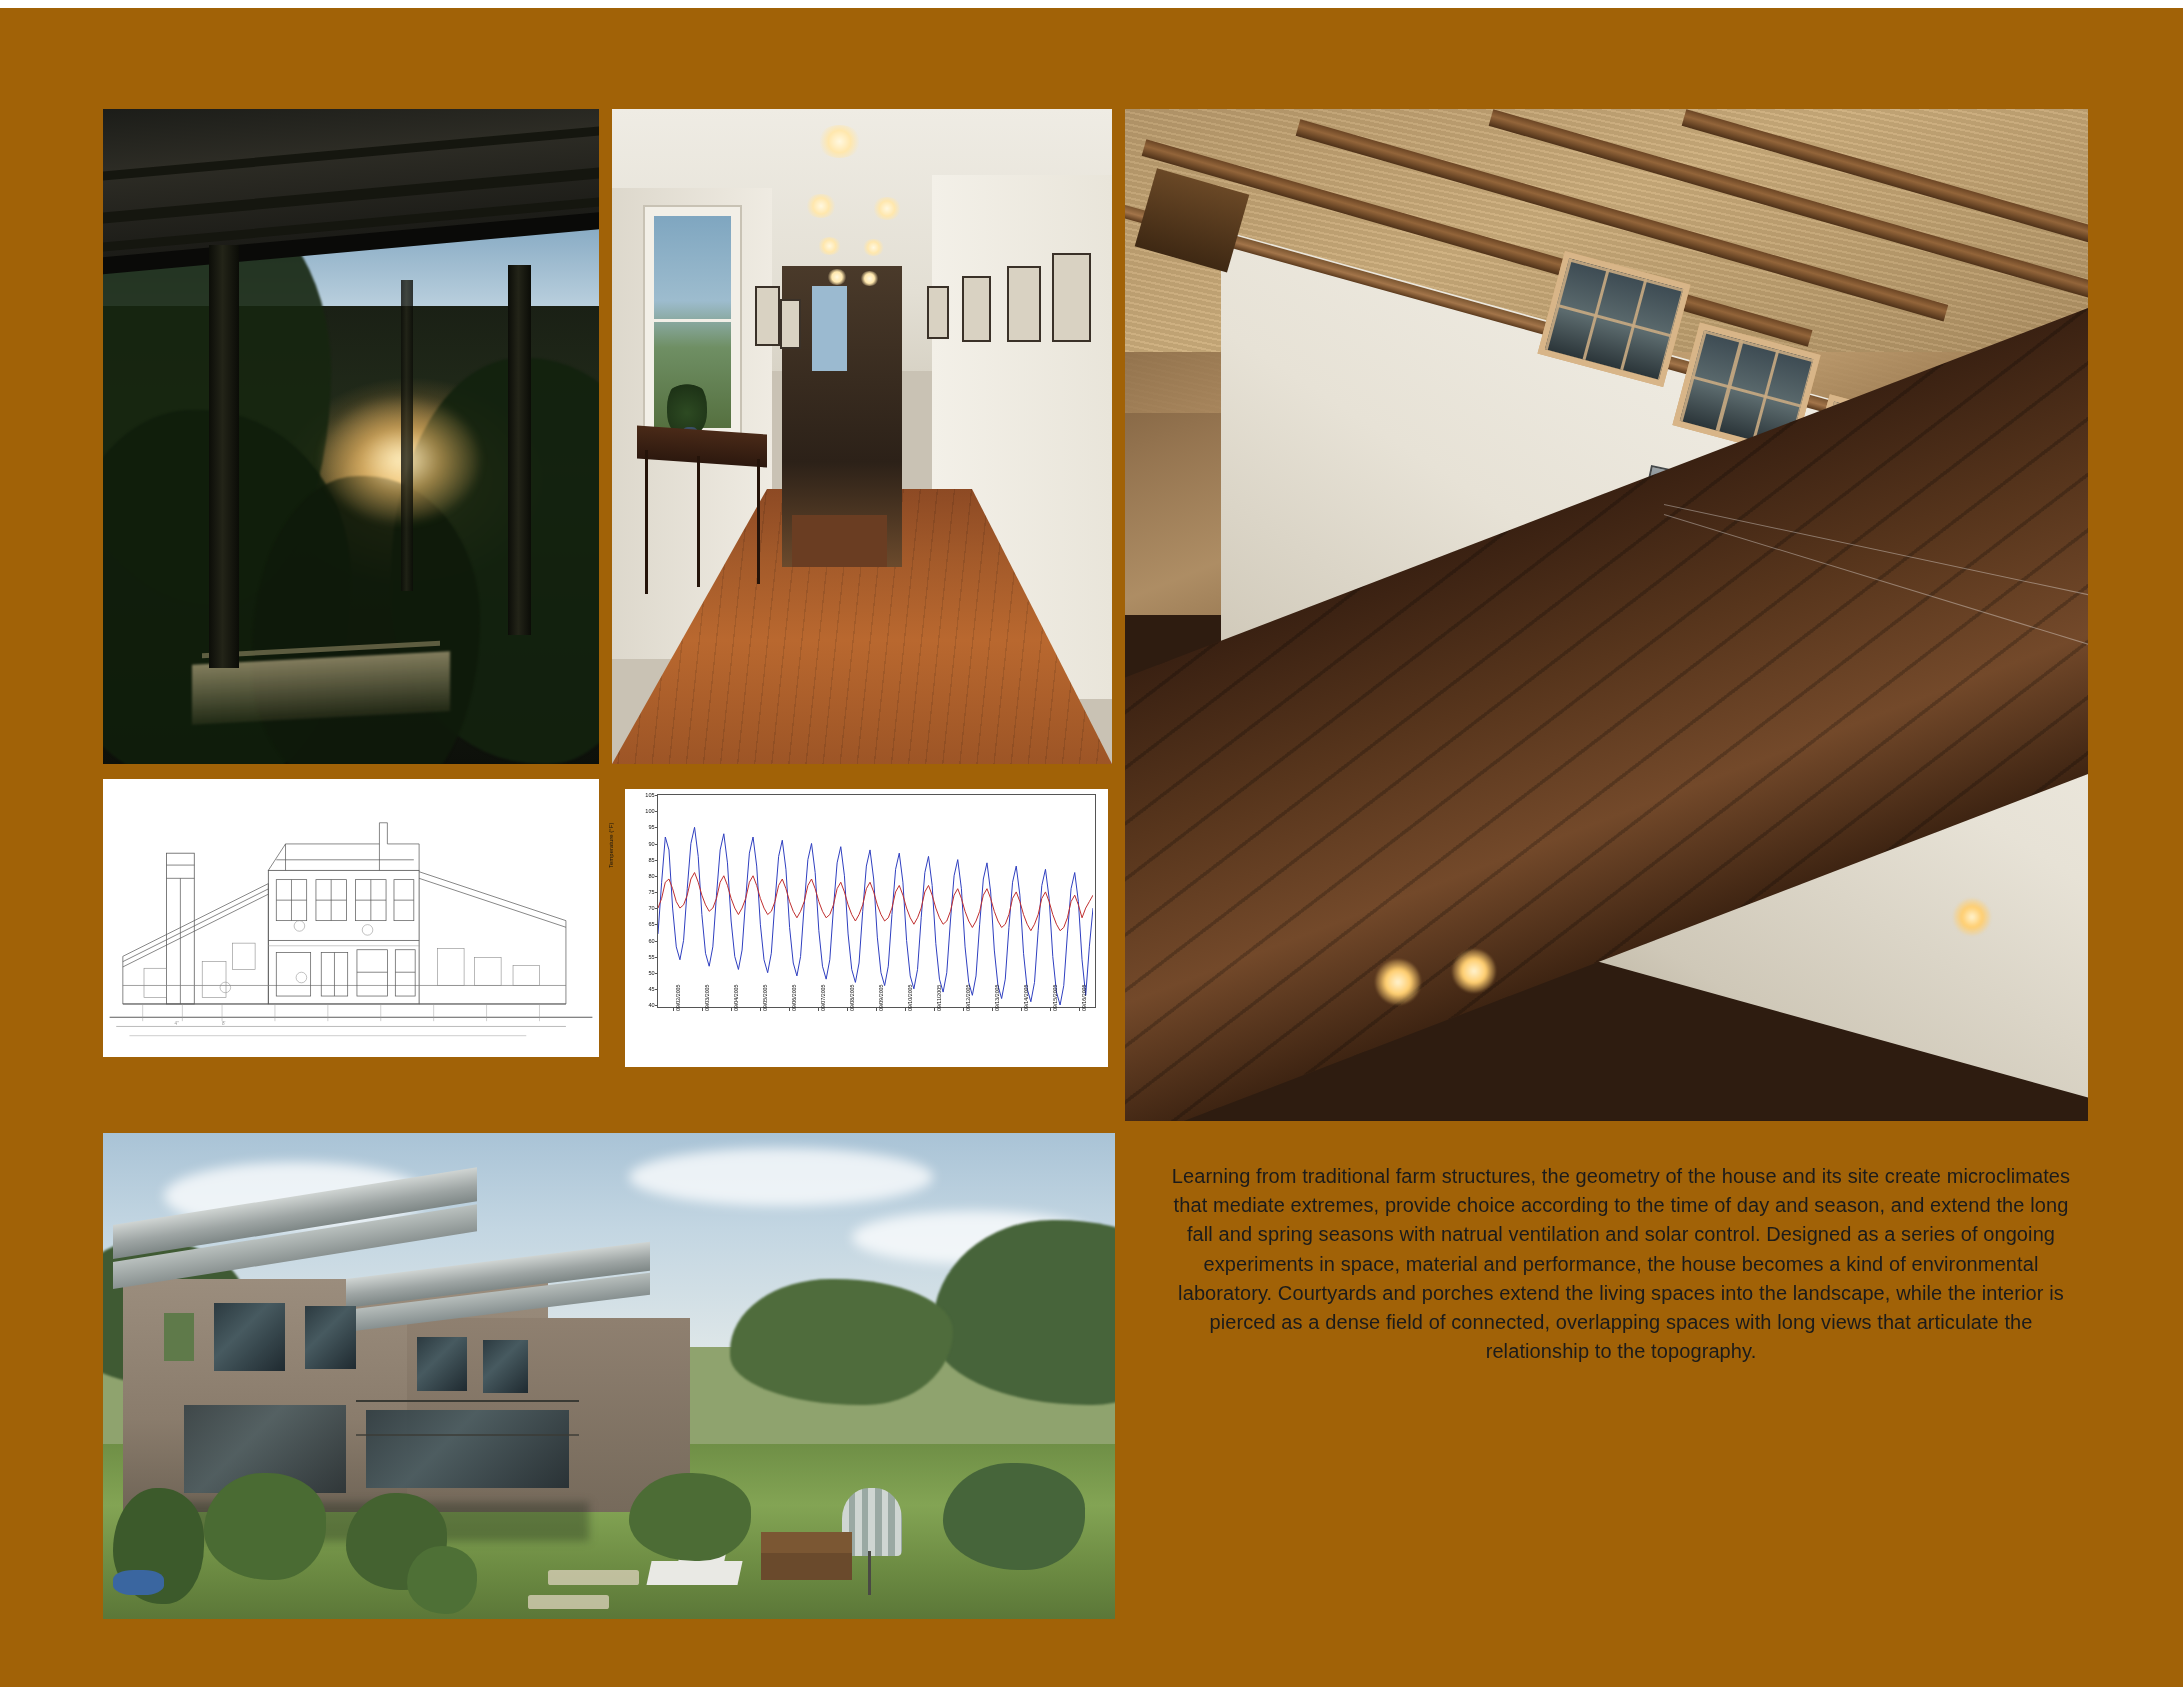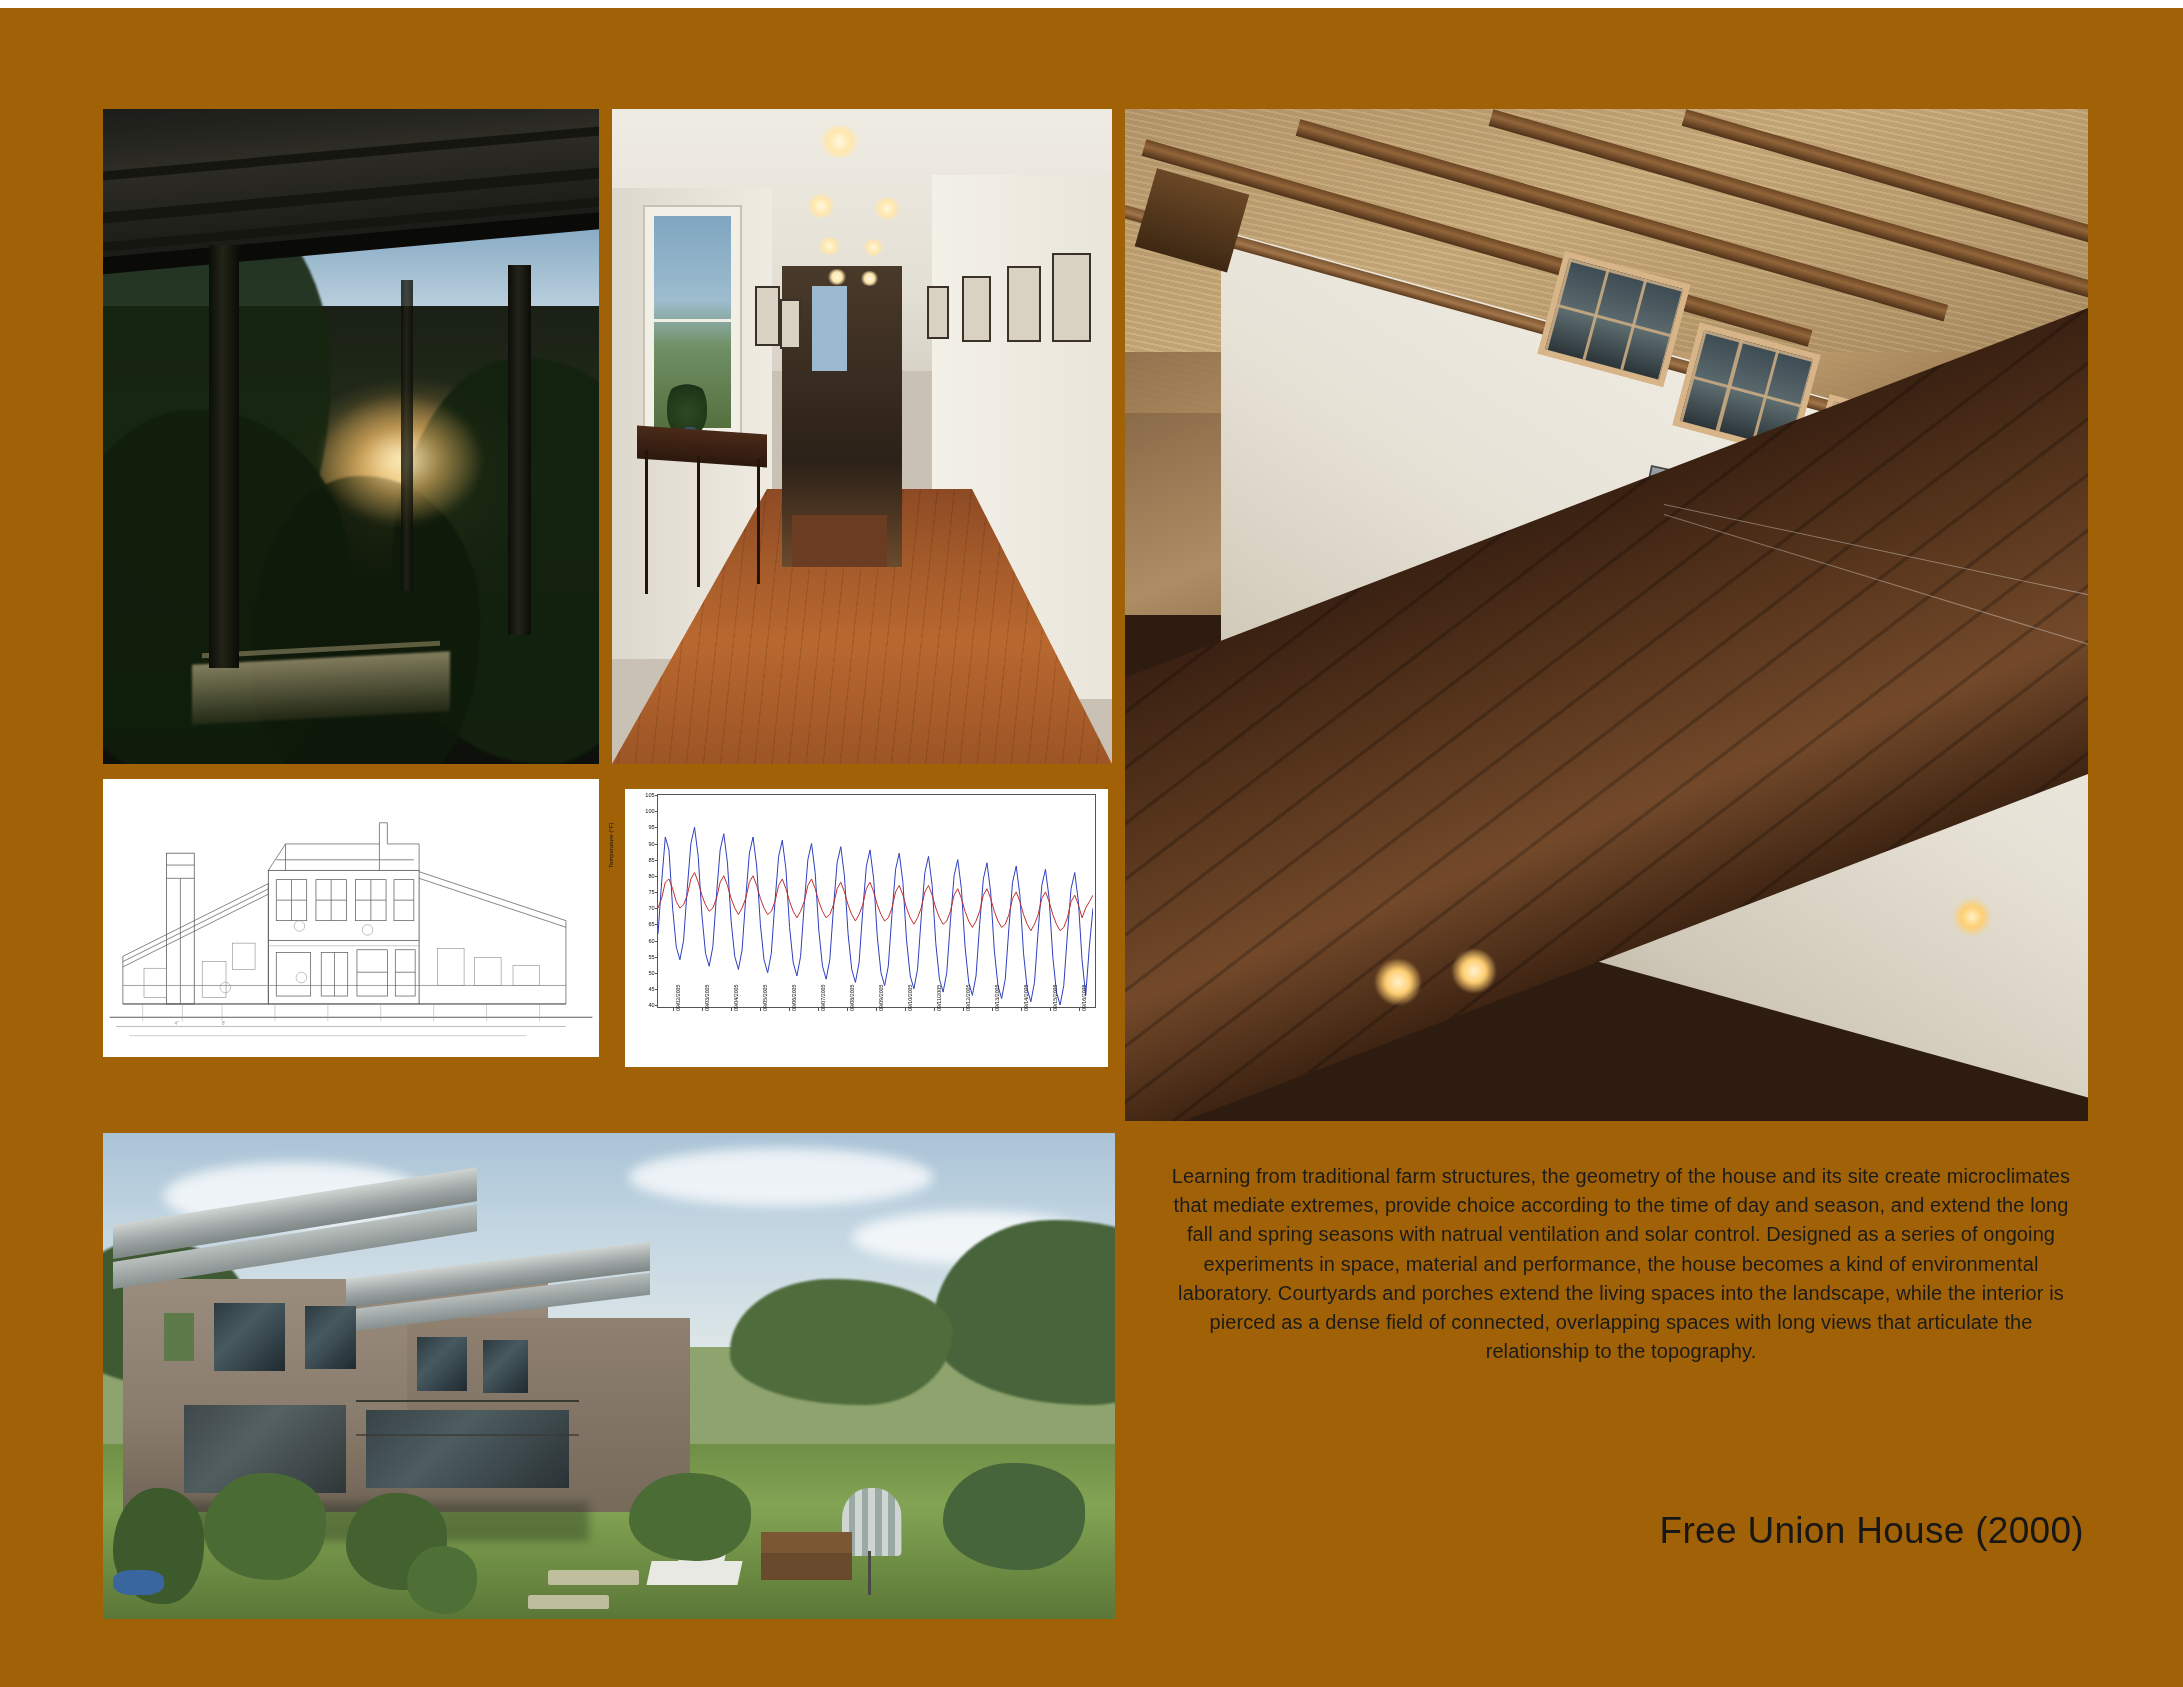--- a/index.html
+++ b/index.html
@@ -638,16 +638,15 @@
 
     <div class="ex-bench" style="left:65%;top:86%;width:9%;height:6%;"></div>
     <div class="ex-bench" style="left:65%;top:82%;width:9%;height:4.5%;background:#7b5733;"></div>
 
     <div style="position:absolute;left:1%;top:90%;width:5%;height:5%;background:#3a66a0;border-radius:40%;"></div>
     <div class="ex-shrub" style="left:52%;top:70%;width:12%;height:18%;background:#4c6c35;"></div>
     <div class="ex-shrub" style="left:83%;top:68%;width:14%;height:22%;background:#46653a;"></div>
   </div>
 
   <div class="textblock">Learning from traditional farm structures, the geometry of the house and its site create microclimates that mediate extremes, provide choice according to the time of day and season, and extend the long fall and spring seasons with natrual ventilation and solar control.  Designed as a series of ongoing experiments in space, material and performance, the house becomes a kind of environmental laboratory. Courtyards and porches extend the living spaces into the landscape, while the interior is pierced as a dense field of connected, overlapping spaces with long views that articulate the relationship to the topography.</div>
-  <div class="title">Free Union House (2000)</div>
 
 </div>
 
 
 </body></html>

